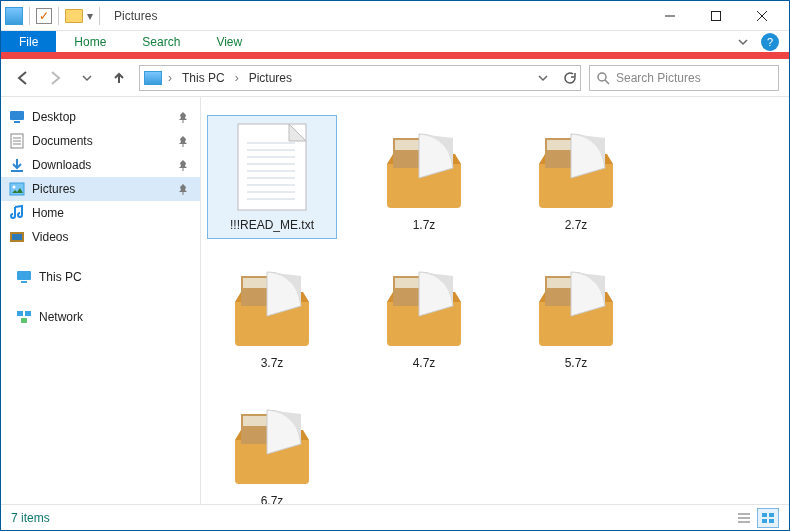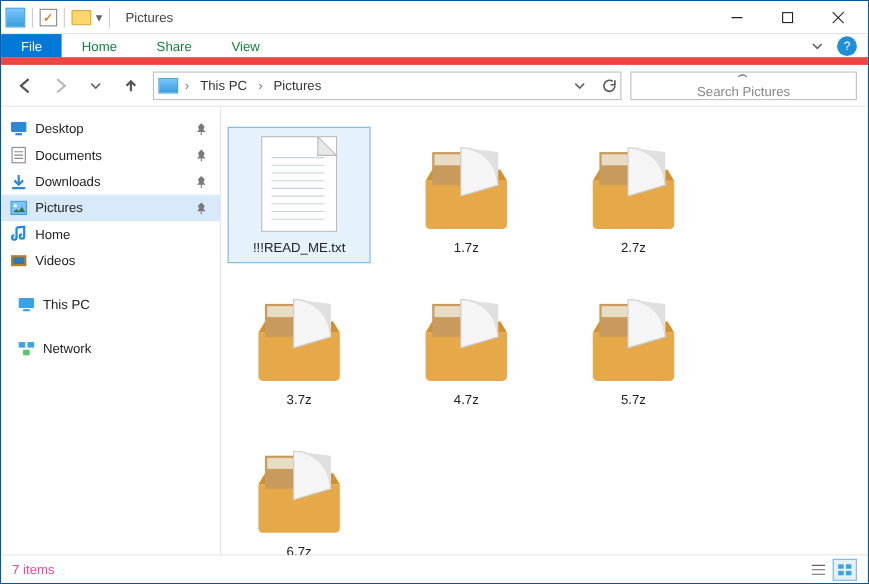--- a/index.html
+++ b/index.html
@@ -20,36 +20,36 @@
 .ribbon .rside { display: flex; align-items: center; gap: 12px; padding-right: 10px; color: #666; }
 .ribbon .help { width: 18px; height: 18px; border-radius: 50%; background: #1e90d8; color: #fff; display: flex; align-items: center; justify-content: center; font-size: 11px; }
 .navbar { height: 38px; display: flex; align-items: center; gap: 8px; padding: 4px 10px; border-bottom: 1px solid #e5e5e5; }
 .navbtn { width: 24px; height: 24px; display: flex; align-items: center; justify-content: center; color: #555; }
 .navbtn.disabled { color: #bbb; }
 .addr { flex: 1; height: 26px; border: 1px solid #bfbfbf; display: flex; align-items: center; padding: 0 4px; gap: 6px; }
 .addr .pic-ico { width: 18px; height: 14px; background: linear-gradient(#7ac6ff,#3a9ddb); border: 1px solid #3a9ddb; }
 .addr .crumb { color: #333; padding: 0 4px; }
 .addr .gt { color: #777; }
 .addr .aspacer { flex: 1; }
-.search { width: 206px; height: 26px; border: 1px solid #bfbfbf; display: flex; align-items: center; padding: 0 6px; gap: 6px; color: #888; flex-direction: column; }
+.search { width: 190px; height: 26px; border: 1px solid #bfbfbf; display: flex; align-items: center; padding: 0 6px; gap: 6px; color: #888; }
 .body { flex: 1; display: flex; min-height: 0; }
 .nav { width: 200px; border-right: 1px solid #e5e5e5; padding-top: 8px; overflow: hidden; }
 .nav .group { margin-bottom: 16px; }
 .nav .row { height: 24px; display: flex; align-items: center; padding-left: 7px; gap: 6px; color: #222; }
 .nav .row.head { padding-left: 14px; }
 .nav .row.sel { background: #d8eaf9; }
 .nav .row .ico { width: 18px; height: 16px; display: inline-flex; align-items: center; justify-content: center; }
 .nav .row .pin { width: 12px; height: 12px; color: #7a7a7a; margin-left: auto; margin-right: 10px; }
 .content { flex: 1; overflow: auto; padding: 18px 6px; }
 .grid { display: flex; flex-wrap: wrap; gap: 14px 22px; align-content: flex-start; }
 .item { width: 130px; display: flex; flex-direction: column; align-items: center; gap: 6px; padding: 6px; border: 1px solid transparent; }
 .item.sel { border: 1px solid #7ab7e8; background: #e5f1fb; }
 .item .thumb { width: 90px; height: 90px; display: flex; align-items: center; justify-content: center; }
 .item .label { text-align: left; color: #222; word-break: break-all; }
-.status { height: 26px; border-top: 1px solid #e5e5e5; display: flex; align-items: center; padding: 0 10px; color: #ec4899; }
+.status { height: 26px; border-top: 1px solid #e5e5e5; display: flex; align-items: center; padding: 0 10px; color: #0f766e; }
 .status .sspacer { flex: 1; }
 .status .vbtn { width: 22px; height: 20px; border: 1px solid transparent; display: flex; align-items: center; justify-content: center; margin-left: 2px; }
 .status .vbtn.active { border: 1px solid #7ab7e8; background: #e5f1fb; }
 svg { display: block; }
 </style>
 </head>
 <body>
 
 <div class="titlebar">
   <div class="qat">
@@ -77,21 +77,21 @@
       <svg width="12" height="12">
         <line x1="1" y1="1" x2="11" y2="11" stroke="#222" stroke-width="1"></line>
         <line x1="11" y1="1" x2="1" y2="11" stroke="#222" stroke-width="1"></line>
       </svg>
     </div>
 </div>
 
 <div class="ribbon">
   <div class="file">File</div>
   <div class="tab">Home</div>
-  <div class="tab">Share</div>
+  <div class="tab">Search</div>
   <div class="tab">View</div>
   <div class="rspacer"></div>
   <div class="rside">
     <span>
         <svg width="12" height="12">
           <path d="M2 4l4 4 4-4" fill="none" stroke="#666" stroke-width="1.5"></path>
         </svg>
       </span>
     <span class="help">?</span>
   </div>

